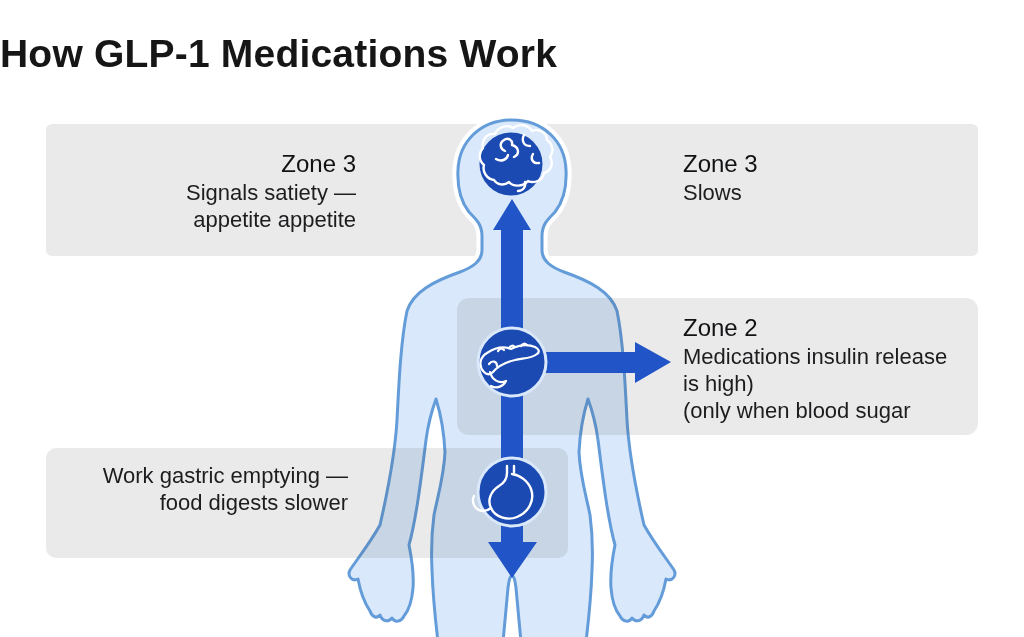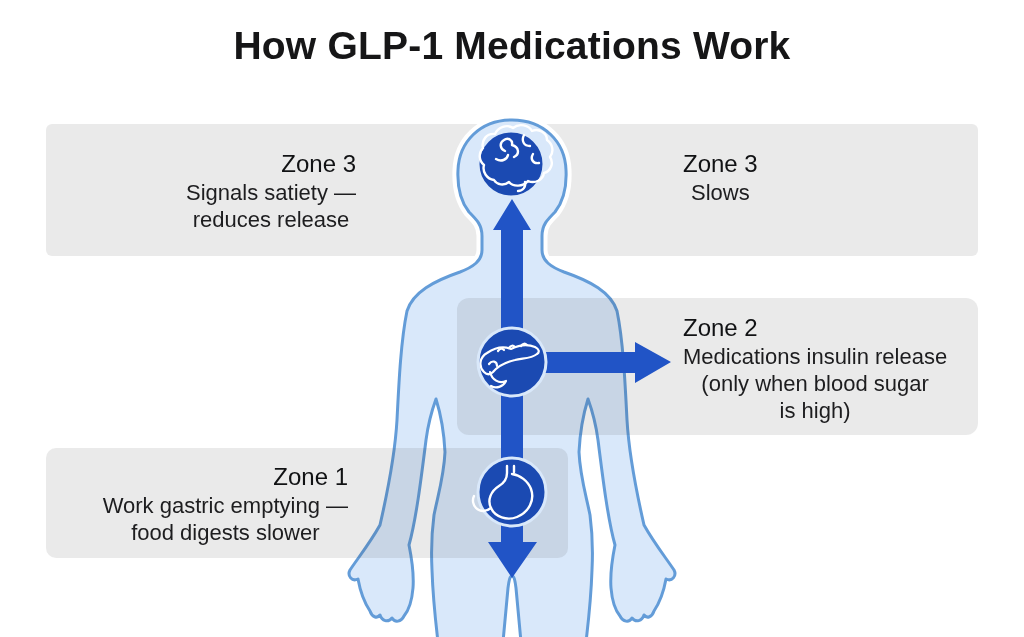--- a/index.html
+++ b/index.html
@@ -6,28 +6,27 @@
   body{
     width:1024px;height:637px;position:relative;overflow:hidden;
     background:#ffffff;
     font-family:"Liberation Sans", sans-serif;
     -webkit-font-smoothing:antialiased;
   }
   #stage{position:absolute;inset:0;}
   svg{position:absolute;left:0;top:0;}
 
   .title{
-    position:absolute;left:0;right:0;top:24px;
-    text-align:center;
+    position:absolute;left:0;right:0;top:32px;
     font-size:39px;font-weight:700;color:#161617;
     letter-spacing:.2px;
   }
   .zone-label{position:absolute;color:#1d1d1f;}
   .zone-label .zh{font-size:24px;font-weight:400;color:#111214;line-height:30px;}
-  .zone-label .zl{font-size:22px;font-weight:400;line-height:27px;text-align:center;}
+  .zone-label .zl{font-size:22px;font-weight:400;line-height:27px;}
   .align-r{text-align:right;}
   .align-l{text-align:left;}
 
   #z3-left{right:668px;top:149px;}
   #z3-right{left:683px;top:149px;}
   #z2{left:683px;top:313px;}
   #z1{right:676px;top:462px;}
 </style>
 </head>
 <body>
@@ -128,34 +127,33 @@
         </g>
       </g>
     </g>
   </svg>
 
   <div class="title">How GLP-1 Medications Work</div>
 
   <div class="zone-label align-r" id="z3-left">
     <div class="zh">Zone 3</div>
     <div class="zl">Signals satiety —</div>
-    <div class="zl">reduces release</div>
+    <div class="zl">appetite appetite</div>
   </div>
 
   <div class="zone-label align-l" id="z3-right">
     <div class="zh">Zone 3</div>
     <div class="zl">Slows</div>
   </div>
 
   <div class="zone-label align-l" id="z2">
     <div class="zh">Zone 2</div>
     <div class="zl">Medications insulin release</div>
+    <div class="zl">is high)</div>
     <div class="zl">(only when blood sugar</div>
-    <div class="zl">is high)</div>
   </div>
 
   <div class="zone-label align-r" id="z1">
-    <div class="zh">Zone 1</div>
     <div class="zl">Work gastric emptying —</div>
     <div class="zl">food digests slower</div>
   </div>
 
 </div>
 
 </body></html>

